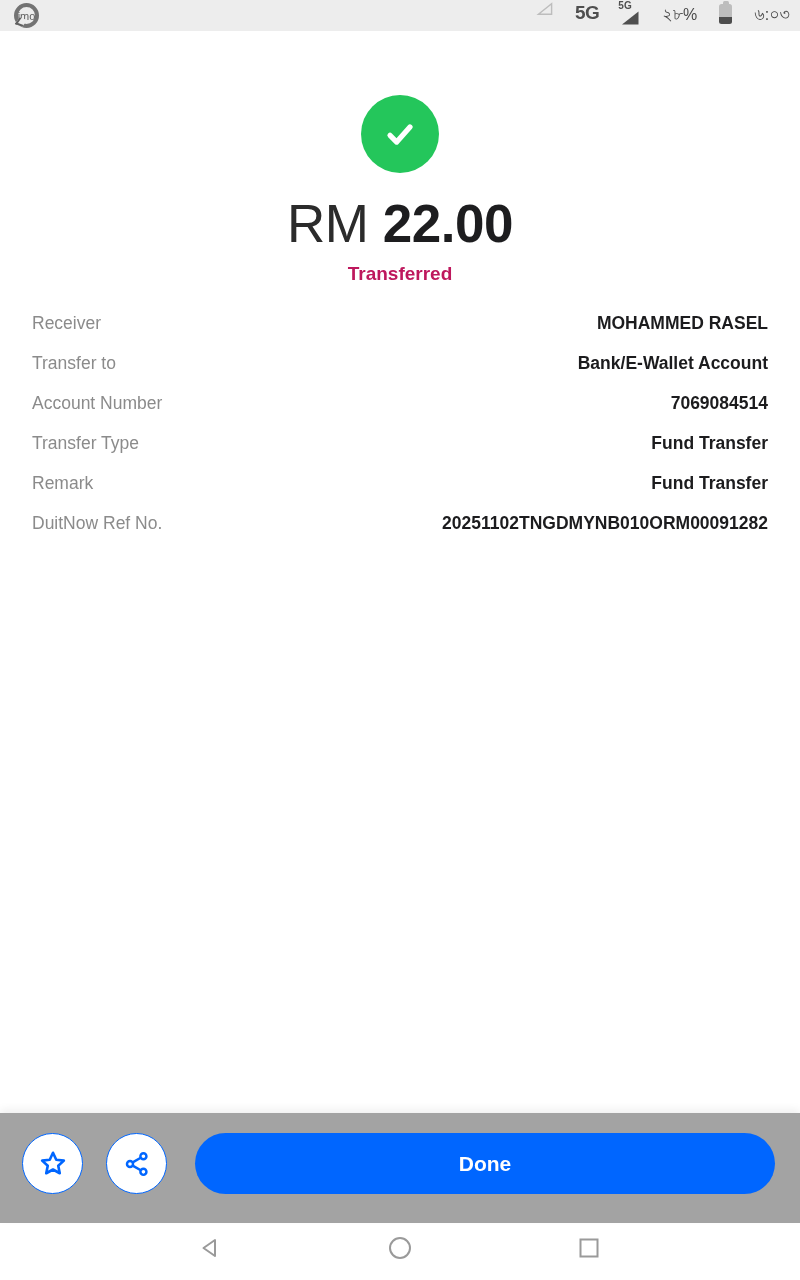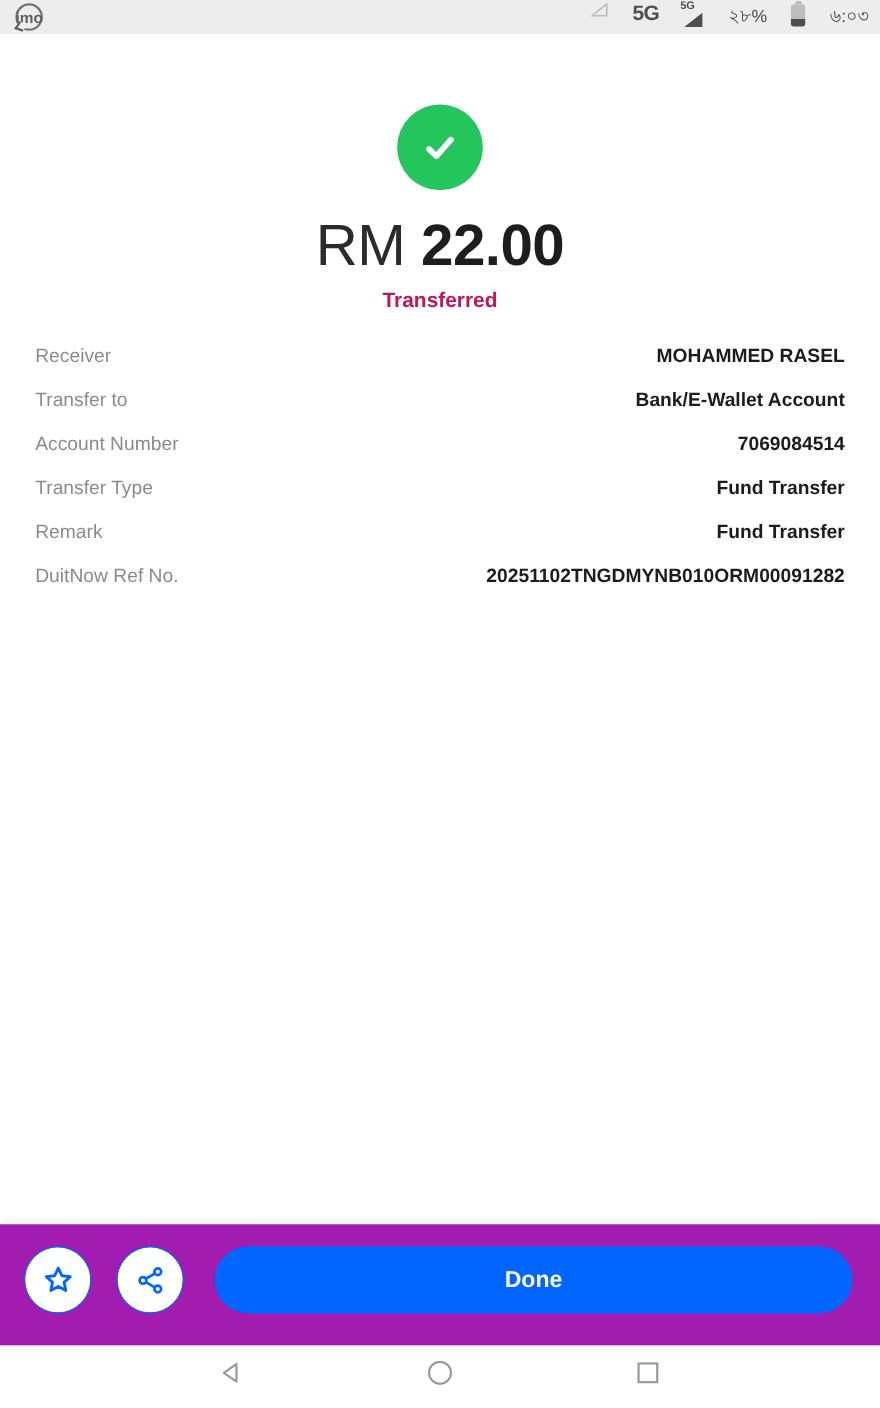--- a/index.html
+++ b/index.html
@@ -13,23 +13,23 @@
 
   
   .status-bar {
     position:absolute; top:0; left:0; right:0; height:31px;
     background:#ededed;
     display:flex; align-items:center; justify-content:space-between;
     padding:0 10px 0 14px;
     color:#4f4f4f;
   }
   .imo-badge {
-    width:25px; height:25px; border:2px solid #737373; border-radius:50%;
+    width:25px; height:25px; border:4px solid #737373; border-radius:50%;
     display:flex; align-items:center; justify-content:center;
-    font-size:14px; font-weight:bold; color:#606060; position:relative;
+    font-size:11px; font-weight:normal; color:#606060; position:relative;
   }
   .imo-badge::after {
     content:""; position:absolute; left:-1px; bottom:-2px;
     width:6px; height:6px; background:#ededed;
     border-left:2px solid #606060; border-bottom:2px solid #606060;
     transform:rotate(20deg) skew(-15deg);
   }
   .sb-right { display:flex; align-items:flex-start; gap:22px; }
   .sb-net-big { font-size:19px; font-weight:bold; color:#4f4f4f; letter-spacing:-0.5px; }
   .sim2 { position:relative; padding-top:9px; }
@@ -73,21 +73,21 @@
     color:#fff; font-size:12px; font-weight:bold;
     display:flex; align-items:center; justify-content:center;
   }
   .dn-word { font-size:6px; font-weight:bold; margin-top:1px; letter-spacing:0; }
   .dn-word b { color:#1a1a1a; font-style:normal; }
   .dn-word i { color:#ec2a6b; font-style:normal; }
 
   
   .bottom-bar {
     position:absolute; top:1113px; left:0; right:0; height:110px;
-    background:#a21caf;
+    background:#a3a3a3;
     box-shadow:0 -4px 8px rgba(0,0,0,0.06);
     padding-left:36px;
   }
   .circle-btn {
     position:absolute; top:20px; width:61px; height:61px; border-radius:50%;
     background:#fff; border:1.6px solid #0066ff;
     display:flex; align-items:center; justify-content:center; cursor:pointer;
   }
   .circle-btn.star { left:22px; }
   .circle-btn.share { left:106px; }

